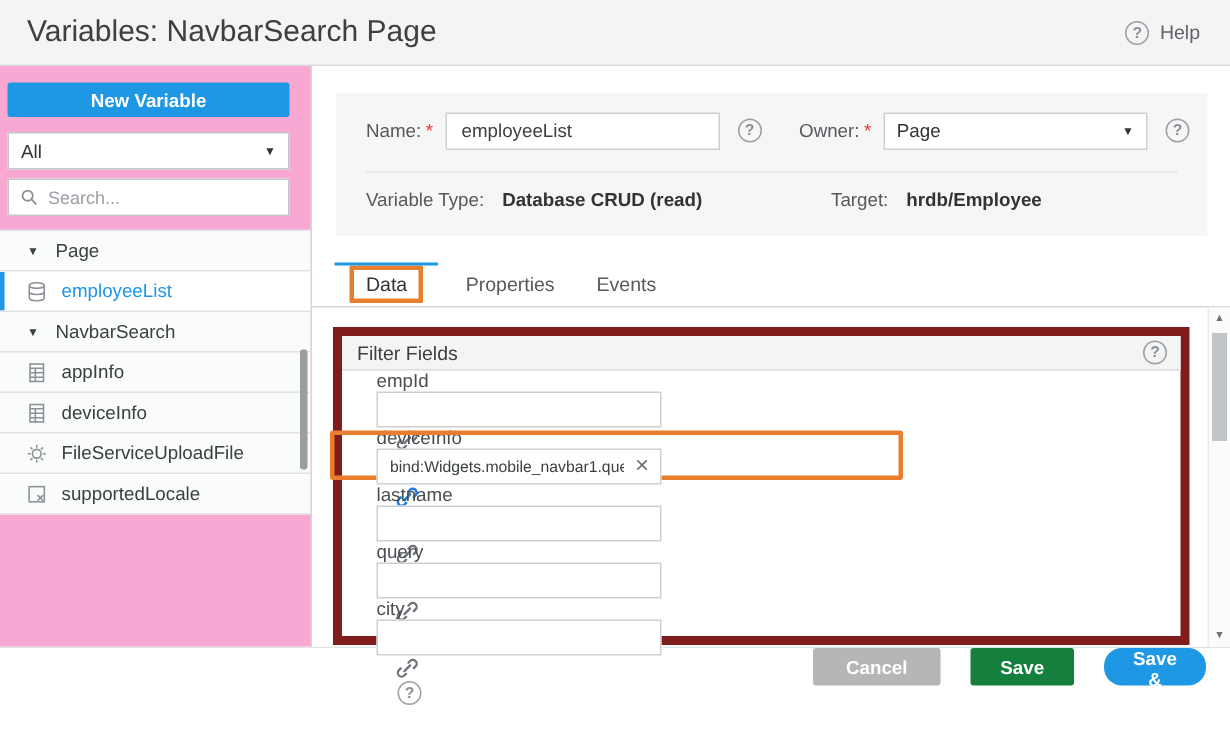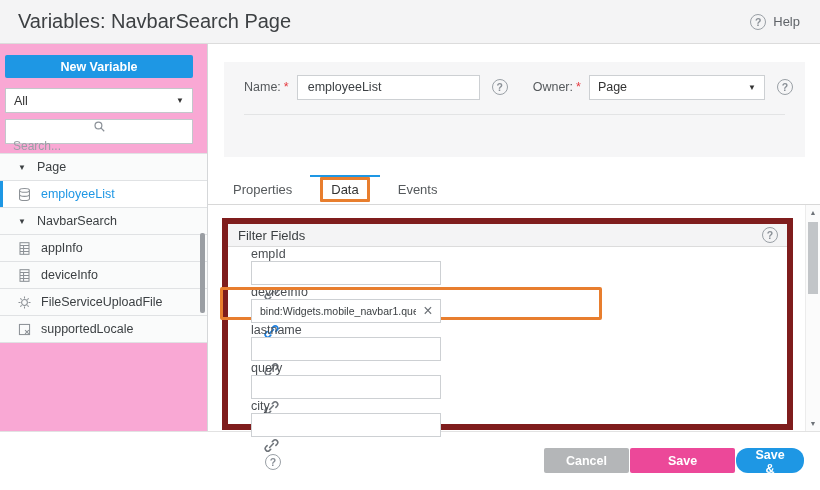--- a/index.html
+++ b/index.html
@@ -31,21 +31,21 @@
     font-size:12.5px; font-weight:bold; font-family:inherit; cursor:pointer;
   }
   .sb-select {
     margin:10px 15px 0 5px; width:188px; height:25px; background:#fff;
     border:1px solid #c3c7cb; display:flex; align-items:center; padding:0 8px;
     font-size:12.5px; color:#333; cursor:pointer;
   }
   .sb-select .caret { margin-left:auto; font-size:8px; color:#333; }
   .sb-search {
     margin:6px 15px 0 5px; width:188px; height:25px; background:#fff;
-    border:1px solid #c3c7cb; display:flex; align-items:center; padding:0 7px; gap:6px;flex-direction:column;
+    border:1px solid #c3c7cb; display:flex; align-items:center; padding:0 7px; gap:6px;
   }
   .sb-search svg { flex:0 0 auto; }
   .sb-search input {
     border:none; outline:none; width:100%; font-size:12px; font-family:inherit; color:#444; background:transparent;
   }
   .sb-search input::placeholder { color:#9aa0a6; }
   .tree { margin-top:9px; border-top:1px solid #e0e2e4; }
   .tree-row {
     height:27px; display:flex; align-items:center; border-bottom:1px solid #e0e2e4;
     background:#fafbfb; font-size:12.5px; color:#3c4043; cursor:pointer;
@@ -142,29 +142,29 @@
     background:#fbfbfb; border-left:1px solid #ececec;
   }
   .mscroll .arr {
     position:absolute; left:0; width:14px; height:13px; text-align:center;
     font-size:7px; color:#6d7278; line-height:13px; cursor:pointer;
   }
   .arr.up { top:1px; } .arr.down { bottom:1px; }
   .m-thumb { position:absolute; left:2px; top:17px; width:10px; height:72px; background:#c2c5c8; cursor:pointer; }
   
   .footer {
-    height:57px; background:#fff; display:flex; align-items:center; justify-content:flex-end;
-    gap:1px; padding-right:16px;
+    height:57px; background:#fff; display:flex; justify-content:flex-end;
+    gap:20px; padding-right:16px;
   }
   .btn {
     height:25px; border:none; border-radius:2px; color:#fff; font-size:12.5px;
     font-weight:bold; font-family:inherit; cursor:pointer; padding:0 14px;
   }
   .btn-cancel { background:#b4b6b8; width:85px; }
-  .btn-save { background:#ec4899; width:105px; }
+  .btn-save { background:#15803d; width:69px; }
   .btn-saveclose { background:#1e97e4; width:68px;border-radius:12px; }
 </style>
 </head>
 <body>
 
 <div class="hdr">
   <div class="hdr-title">Variables: NavbarSearch Page</div>
   <div class="hdr-help">
     <span class="qmark">?</span>
     <span>Help</span>
@@ -262,30 +262,40 @@
         <span class="req">*</span>
         <div class="owner-select">
           <span>Page</span>
           <span class="caret">▼</span>
         </div>
         <span class="qmark q-after">?</span>
       </div>
 
       <div class="card-div"></div>
 
+      <div class="card-row2">
+        <div class="type-group">
+          <span class="fld-label">Variable Type:</span>
+          <span class="ro-val">Database CRUD (read)</span>
+        </div>
+        <div class="target-group">
+          <span class="fld-label">Target:</span>
+          <span class="ro-val">hrdb/Employee</span>
+        </div>
+      </div>
     </div>
 
     <div class="tabbar">
-      <div class="tab">
-
-        <span class="tab-box">Properties</span>
-      </div>
       <div class="tab active">
         <span class="blue-ind"></span>
         <span class="tab-box">Data</span>
+      </div>
+      <div class="tab">
+
+        <span class="tab-box">Properties</span>
       </div>
       <div class="tab">
 
         <span class="tab-box">Events</span>
       </div>
     </div>
 
     <div class="panel">
       <div class="panel-hdr">
         <span class="panel-title">Filter Fields</span>

